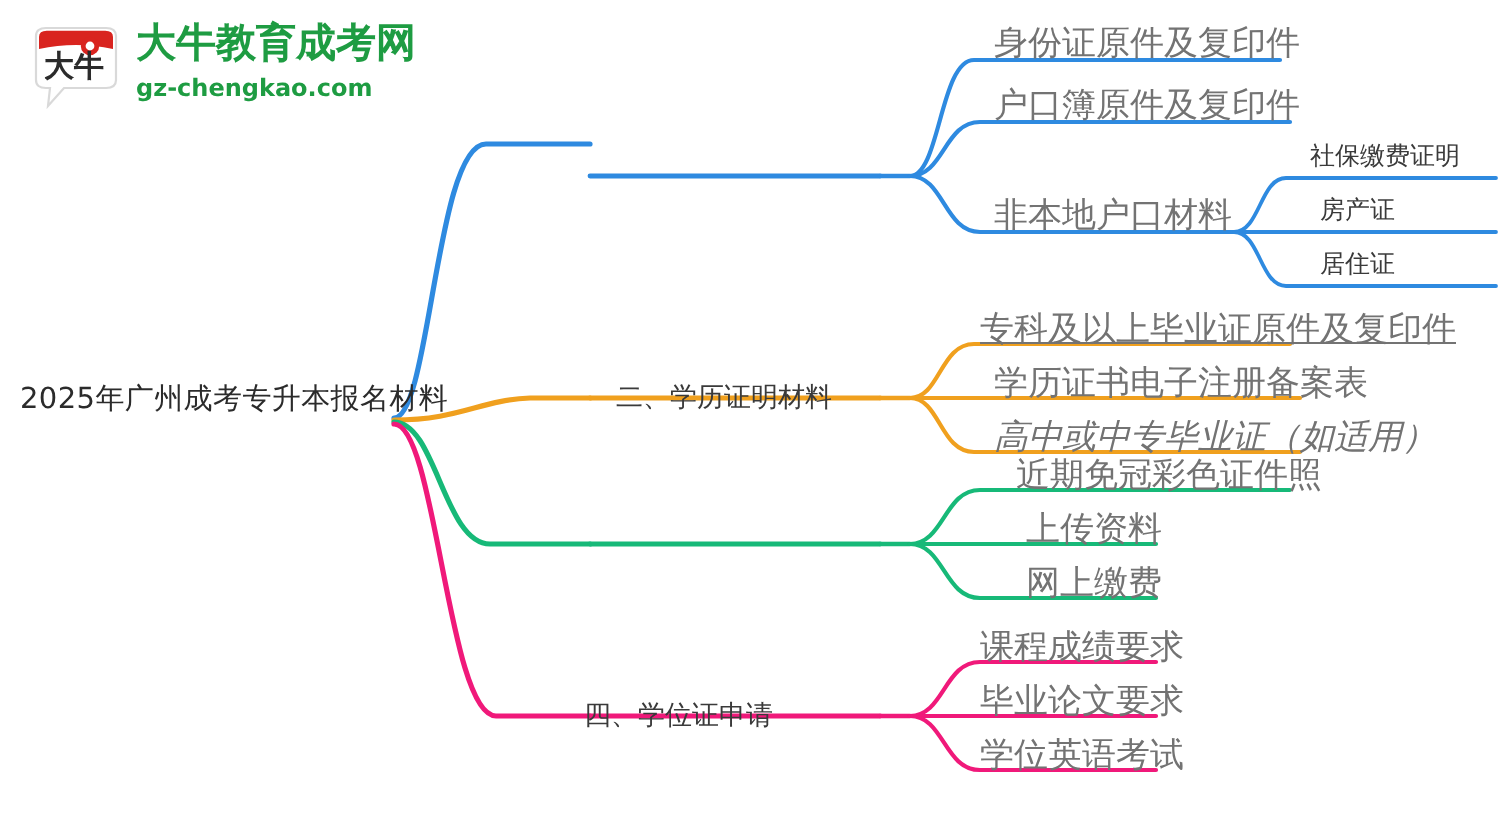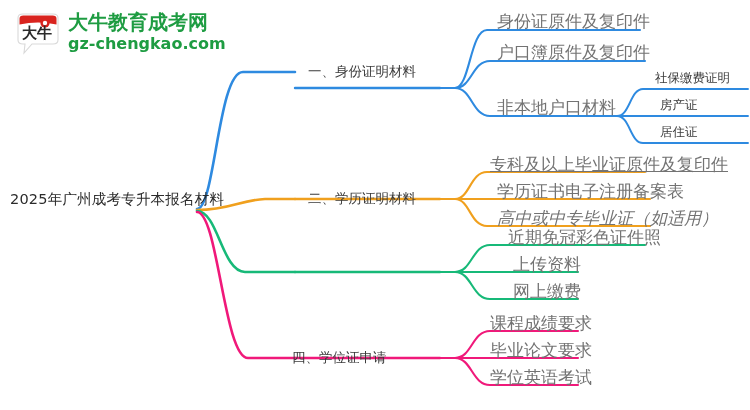--- a/index.html
+++ b/index.html
@@ -14,21 +14,21 @@
 
   
   .logo{position:absolute;left:14px;top:10px;width:220px;height:48px;}
   .logo-mark{position:absolute;left:0;top:2px;width:48px;height:44px;}
   .logo-text{position:absolute;left:54px;top:0px;}
   .logo-cn{
     font-size:20px;font-weight:bold;color:#1e9c42;
     letter-spacing:0px;line-height:24px;white-space:nowrap;
   }
   .logo-en{
-    font-size:16px;font-weight:bold;color:#1e9c42;
+    font-size:12px;font-weight:bold;color:#1e9c42;
     line-height:16px;margin-top:2px;white-space:nowrap;
     font-family:"DejaVu Sans",sans-serif;
   }
 
   
   .node{
     position:absolute;white-space:nowrap;color:#3b3b3b;
     font-family:"DejaVu Sans","Liberation Sans",sans-serif;
   }
   .root{
@@ -96,21 +96,20 @@
       <path d="M295,358 L440,358" stroke="#f0197a" stroke-width="2.4"></path>
       <path d="M440,358 L455,358" stroke="#f0197a" stroke-width="2.2"></path>
       <path d="M455,358 C472,358 472,331 490,331 L578,331" stroke="#f0197a" stroke-width="2.1"></path>
       <path d="M455,358 L578,358" stroke="#f0197a" stroke-width="2.1"></path>
       <path d="M455,358 C472,358 472,385 490,385 L578,385" stroke="#f0197a" stroke-width="2.1"></path>
     </g>
   </svg>
 
   <div class="node root">2025年广州成考专升本报名材料</div>
 
-  <div class="node lvl1" style="left:308px;top:63px;">一、身份证明材料</div>
   <div class="node lvl2" style="left:497px;top:10px;">身份证原件及复印件</div>
   <div class="node lvl2" style="left:497px;top:41px;">户口簿原件及复印件</div>
   <div class="node lvl2" style="left:497px;top:96px;">非本地户口材料</div>
   <div class="node lvl3" style="left:655px;top:70px;">社保缴费证明</div>
   <div class="node lvl3" style="left:660px;top:97px;">房产证</div>
   <div class="node lvl3" style="left:660px;top:124px;">居住证</div>
 
   <div class="node lvl1" style="left:308px;top:190px;">二、学历证明材料</div>
   <div class="node lvl2" style="left:490px;top:153px;text-decoration:underline;">专科及以上毕业证原件及复印件</div>
   <div class="node lvl2" style="left:497px;top:180px;">学历证书电子注册备案表</div>

